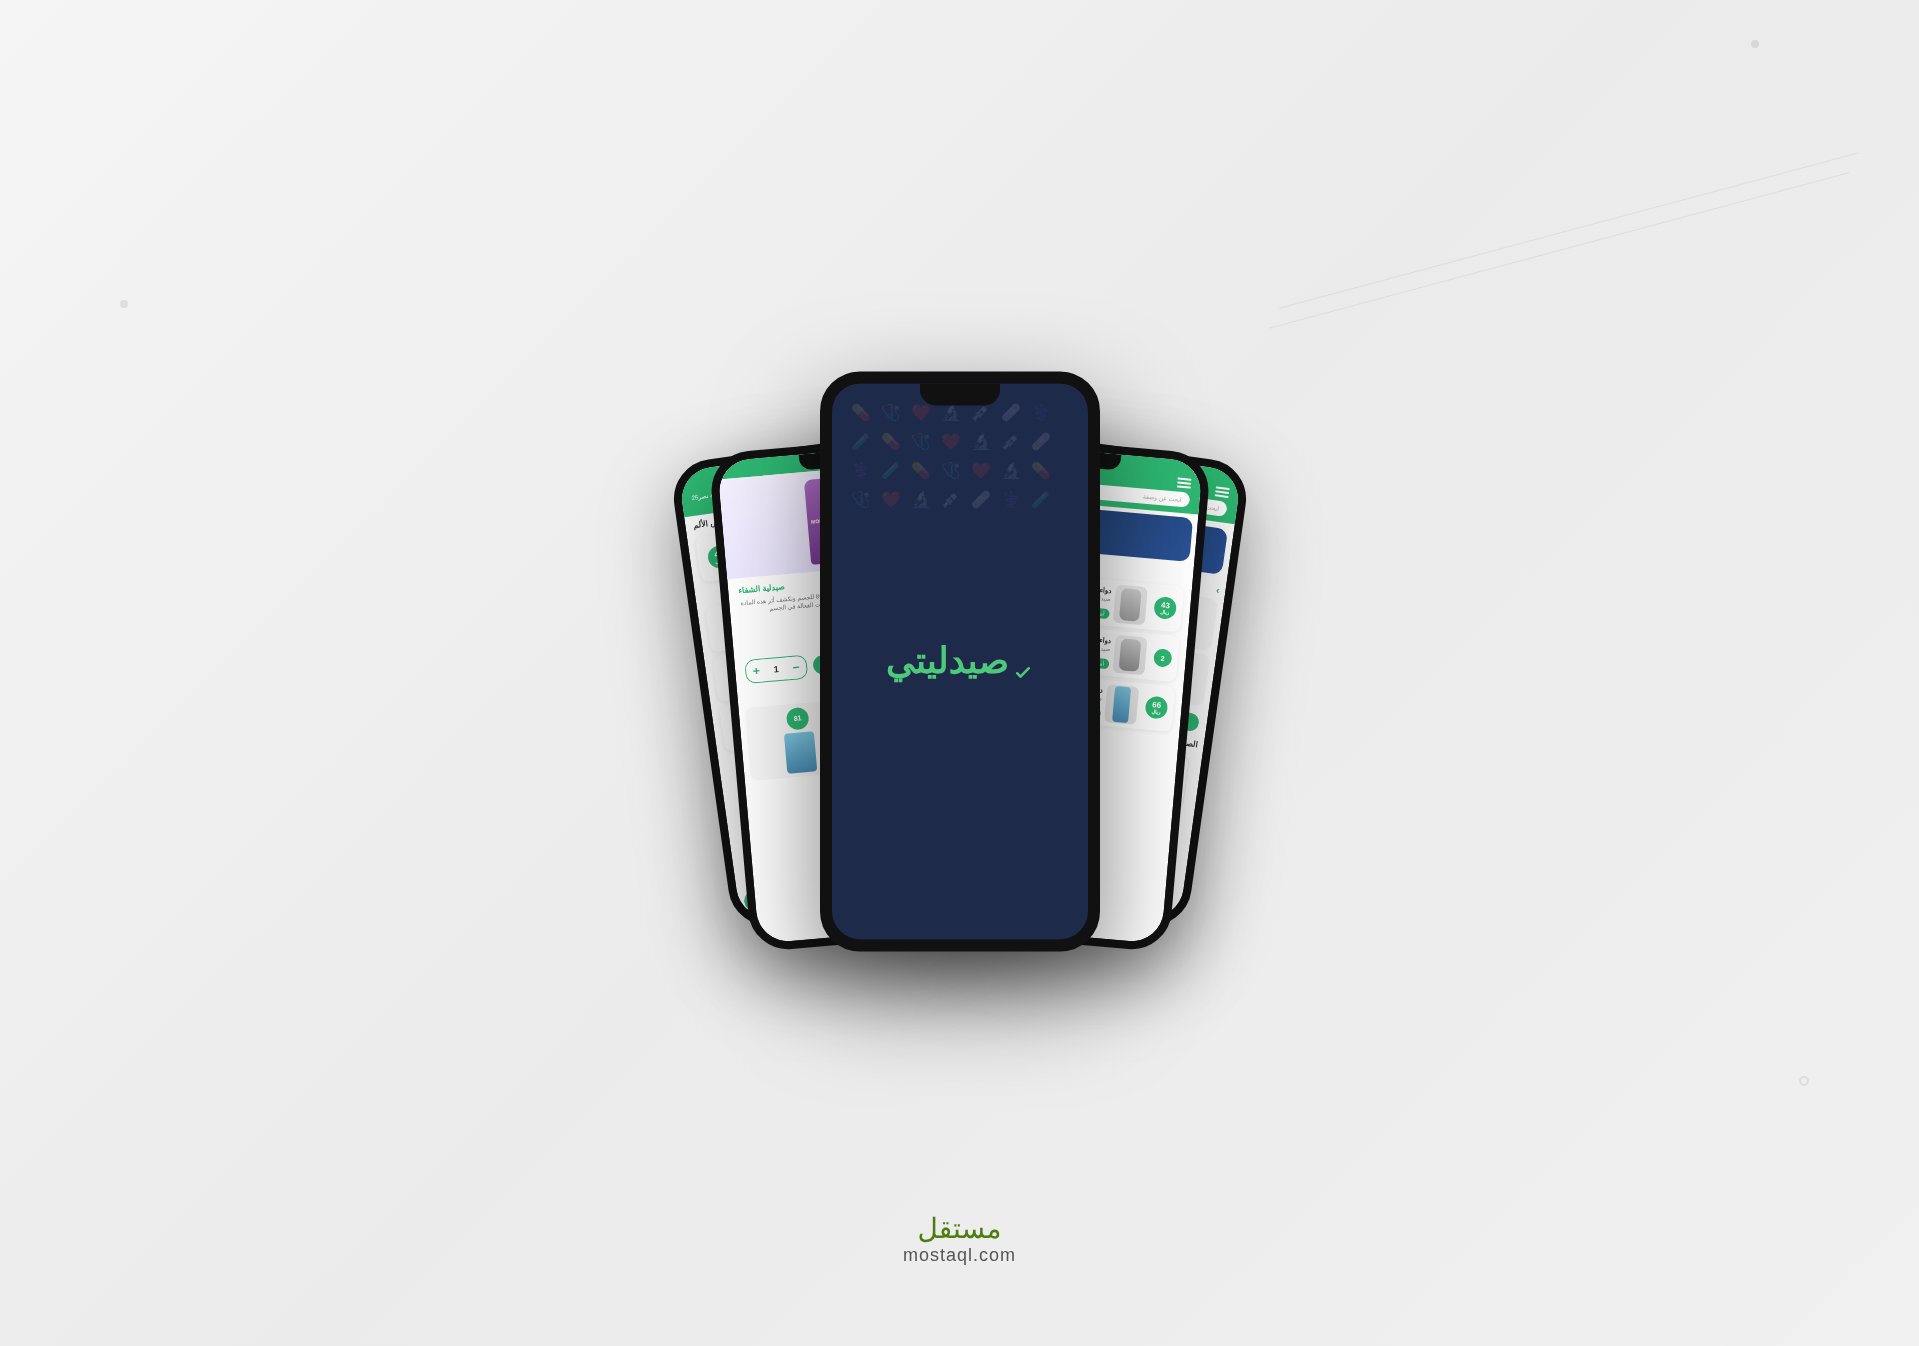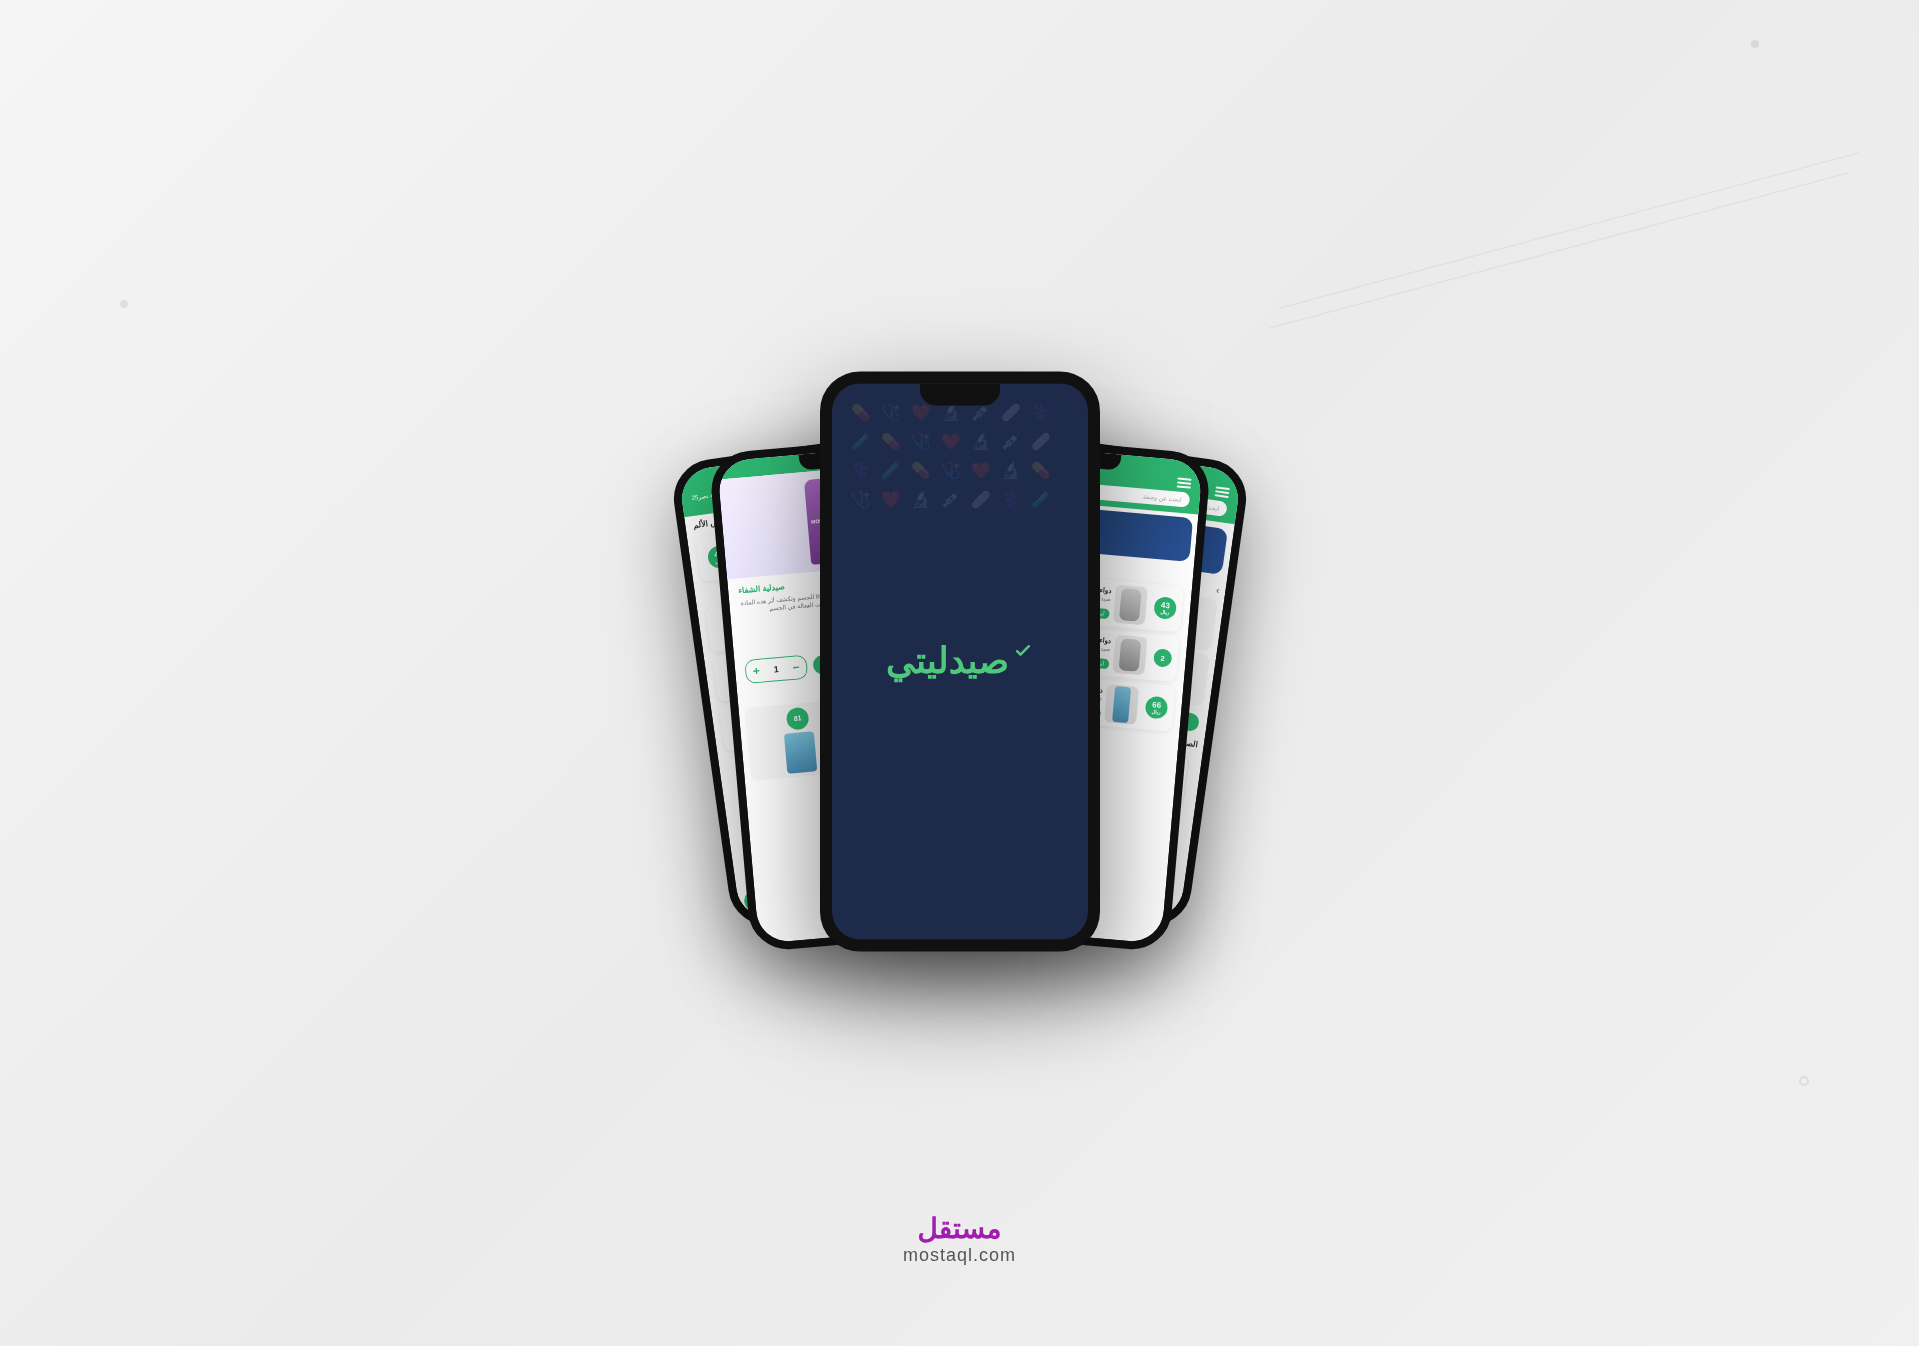--- a/index.html
+++ b/index.html
@@ -548,22 +548,22 @@
       position: absolute;
       bottom: 80px;
       left: 50%;
       transform: translateX(-50%);
       text-align: center;
       z-index: 20;
     }
 
     .watermark-logo {
       font-size: 28px;
-      font-weight: 700;
-      color: #a21caf;
+      font-weight: 400;
+      color: #4d7c0f;
       direction: rtl;
       letter-spacing: 2px;
       font-family: Arial, sans-serif;
     }
 
     .watermark-url {
       font-size: 18px;
       color: #555;
       letter-spacing: 1px;
     }
@@ -974,21 +974,21 @@
         <span style="font-size:16px;color:#5a8fa0;">❤️</span>
         <span style="font-size:16px;color:#5a8fa0;">🔬</span>
         <span style="font-size:16px;color:#5a8fa0;">💉</span>
         <span style="font-size:16px;color:#5a8fa0;">🩹</span>
         <span style="font-size:16px;color:#5a8fa0;">⚕️</span>
         <span style="font-size:16px;color:#5a8fa0;">🧪</span>
       </div>
 
       <div style="z-index:2;text-align:center;">
 
-        <div style="display:flex;align-items:flex-start;justify-content:center;gap:4px;">
+        <div style="display:flex;align-items:flex-end;justify-content:center;gap:4px;">
           <div class="logo-text" style="font-size:36px;color:#4ec87a;font-weight:900;direction:rtl;">صيدليتي</div>
           <div style="width:20px;height:20px;">
             <svg viewBox="0 0 24 24" fill="none" xmlns="http://www.w3.org/2000/svg">
               <path d="M5 13l4 4L19 7" stroke="#4ec87a" stroke-width="3" stroke-linecap="round" stroke-linejoin="round"></path>
             </svg>
           </div>
         </div>
       </div>
     </div>
   </div>

